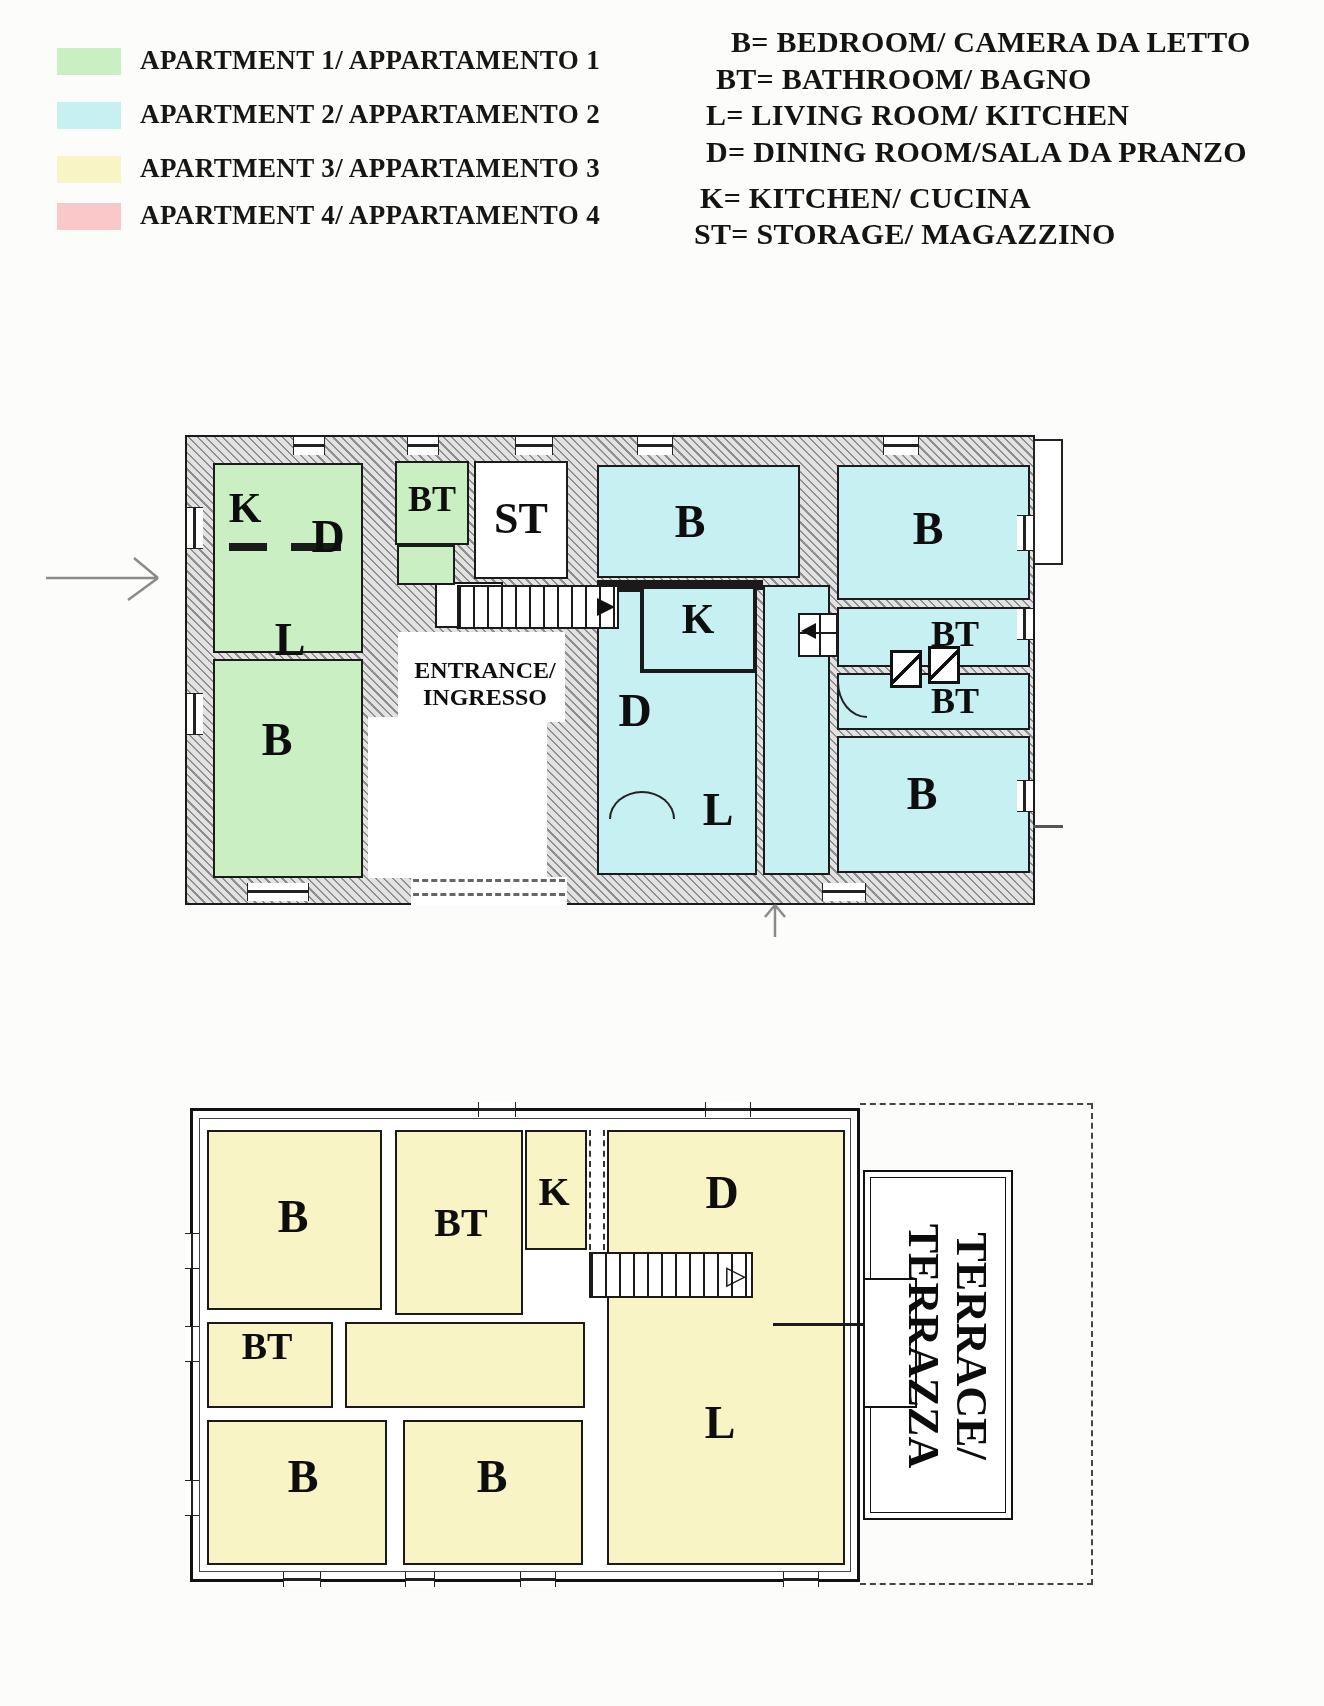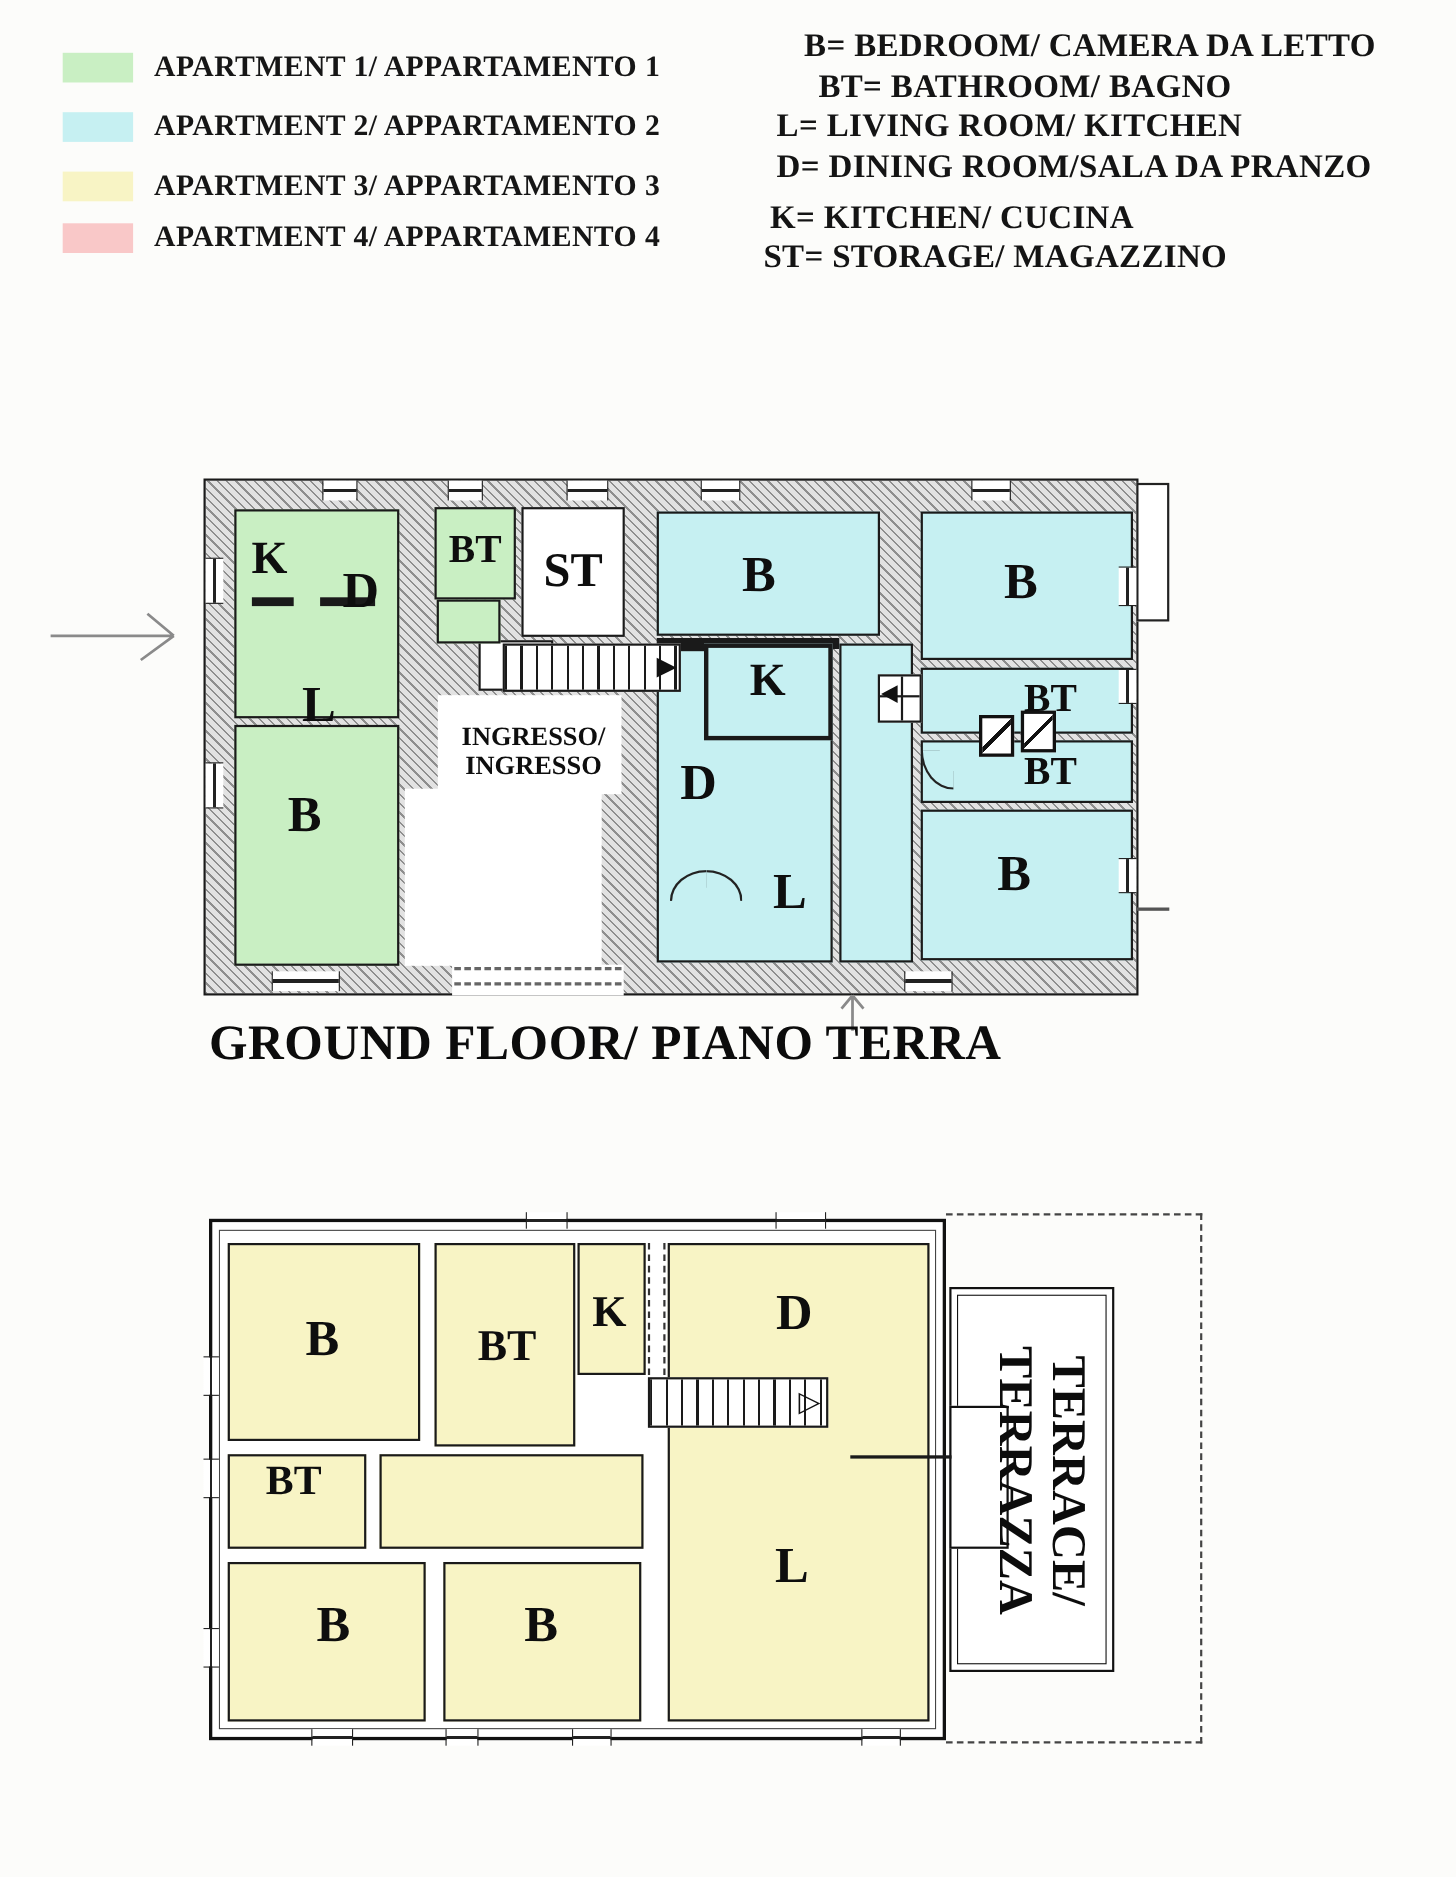--- a/index.html
+++ b/index.html
@@ -58,21 +58,21 @@
     <span class="sw" style="left:57px;top:102px;background:#c6f0f2;"></span>
     <span class="apt-label" style="left:140px;top:99px;">APARTMENT 2/ APPARTAMENTO 2</span>
     <span class="sw" style="left:57px;top:156px;background:#f8f4c5;"></span>
     <span class="apt-label" style="left:140px;top:153px;">APARTMENT 3/ APPARTAMENTO 3</span>
     <span class="sw" style="left:57px;top:203px;background:#f9c8c8;"></span>
     <span class="apt-label" style="left:140px;top:200px;">APARTMENT 4/ APPARTAMENTO 4</span>
   </div>
 
   <div>
     <span class="room-leg-line" style="left:712px;top:25px;margin-left:19px;">B= BEDROOM/ CAMERA DA LETTO</span>
-    <span class="room-leg-line" style="left:744px;top:62px;">BT= BATHROOM/ BAGNO</span>
+    <span class="room-leg-line" style="left:716px;top:62px;">BT= BATHROOM/ BAGNO</span>
     <span class="room-leg-line" style="left:706px;top:98px;">L= LIVING ROOM/ KITCHEN</span>
     <span class="room-leg-line" style="left:706px;top:135px;">D= DINING ROOM/SALA DA PRANZO</span>
     <span class="room-leg-line" style="left:700px;top:181px;">K= KITCHEN/ CUCINA</span>
     <span class="room-leg-line" style="left:694px;top:217px;">ST= STORAGE/ MAGAZZINO</span>
   </div>
 
   <svg class="abs" style="left:42px;top:552px;" width="124" height="56">
     <path d="M4 26 L116 26 M116 26 L92 6 M116 26 L86 48" stroke="#8a8a8a" stroke-width="2.5" fill="none"></path>
   </svg>
 
@@ -140,30 +140,29 @@
     <span class="rlabel" style="left:505px;top:127px;">B</span>
     <span class="rlabel" style="left:513px;top:224px;font-size:42px;">K</span>
     <span class="rlabel" style="left:450px;top:316px;">D</span>
     <span class="rlabel" style="left:533px;top:415px;">L</span>
     <span class="rlabel" style="left:743px;top:134px;">B</span>
     <span class="rlabel" style="left:770px;top:239px;font-size:36px;">BT</span>
     <span class="rlabel" style="left:770px;top:306px;font-size:36px;">BT</span>
     <span class="rlabel" style="left:737px;top:399px;">B</span>
 
     <div class="entr" style="left:226px;top:262px;width:148px;">
-      <div>INGRESSO/</div>
+      <div>ENTRANCE/</div>
       <div>INGRESSO</div>
     </div>
   </div>
 
   <svg class="abs" style="left:757px;top:897px;" width="36" height="44">
     <path d="M18 40 L18 8 M18 8 L8 20 M18 8 L28 20" stroke="#8a8a8a" stroke-width="2.5" fill="none"></path>
   </svg>
 
-  <div class="title" style="left:190px;top:922px;">GROUND FLOOR/ PIANO TERRA</div>
 
   <div class="plan" style="left:185px;top:1045px;width:920px;height:560px;">
 
     <div class="abs" style="left:675px;top:58px;width:233px;height:482px;border:2px dashed #444;border-left:none;"></div>
 
     <div class="ff-building" style="left:5px;top:63px;width:670px;height:474px;"></div>
     <div class="ff-inner" style="left:14px;top:73px;width:652px;height:454px;"></div>
 
     <div class="room y" style="left:22px;top:85px;width:175px;height:180px;"></div>
     <div class="room y" style="left:210px;top:85px;width:128px;height:185px;"></div>

